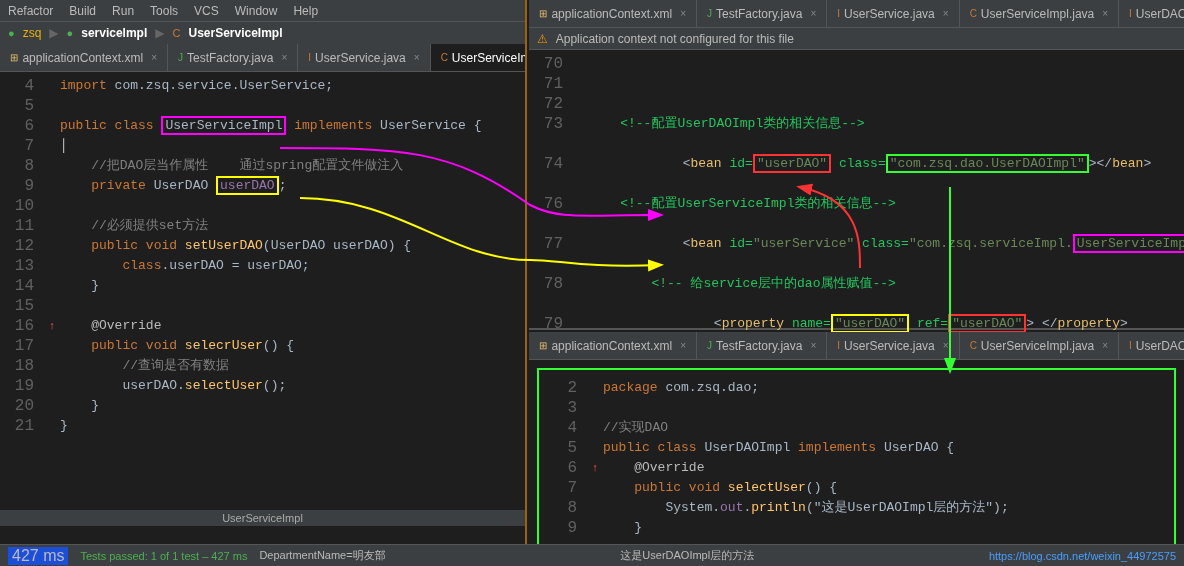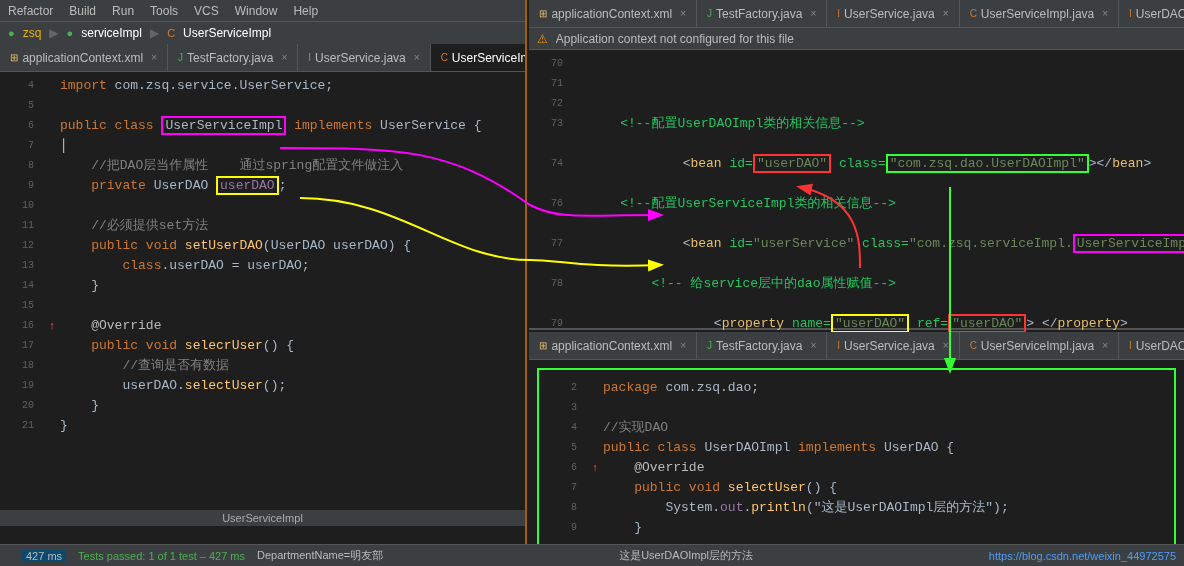--- a/index.html
+++ b/index.html
@@ -48,21 +48,21 @@
       background: #3c3f41;
       height: 22px;
       display: flex;
       align-items: center;
       padding: 0 8px;
       gap: 8px;
       font-size: 12px;
       font-family: Arial, sans-serif;
     }
     .project-label { color: #eab308; }
-    .project-item { color: #fff; font-weight: normal; }
+    .project-item { color: #fff; font-weight: bold; }
     .separator { color: #666; }
 
     
     .tab-bar {
       background: #3c3f41;
       height: 28px;
       display: flex;
       align-items: stretch;
       border-bottom: 1px solid #555;
       overflow: hidden;
@@ -97,21 +97,21 @@
       align-items: center;
       padding: 0 4px;
       min-height: 20px;
     }
     .line-num {
       color: #606060;
       min-width: 30px;
       text-align: right;
       margin-right: 10px;
       user-select: none;
-      font-size: 10px;
+      font-size: 16px;
     }
     .line-content { flex: 1; white-space: pre; }
 
     
     .right-panel-top {
       position: absolute;
       top: 0;
       left: 529px;
       right: 0;
       height: 330px;
@@ -531,21 +531,21 @@
           <span class="line-num">9</span>
           <span class="gutter-icon"></span>
           <span class="line-content"><span class="plain">    }</span></span>
         </div>
       </div>
     </div>
   </div>
 </div>
 
 <div class="status-bar">
-  <span style="background:#0c4a6e;color:#bbb;padding:0 4px;font-size:11px;margin-left:14px;">427 ms</span>
+  <span style="background:#1d4ed8;color:#bbb;padding:0 4px;font-size:16px;">427 ms</span>
   <span class="status-green">Tests passed: 1 of 1 test – 427 ms</span>
   <span>DepartmentName=明友部</span>
   <span style="flex:1;"></span>
   <span>这是UserDAOImpl层的方法</span>
   <span style="flex:1;"></span>
   <span style="color:#4a9eff;">https://blog.csdn.net/weixin_44972575</span>
 </div>
 
 <svg class="arrows-overlay" xmlns="http://www.w3.org/2000/svg">
   <defs>

